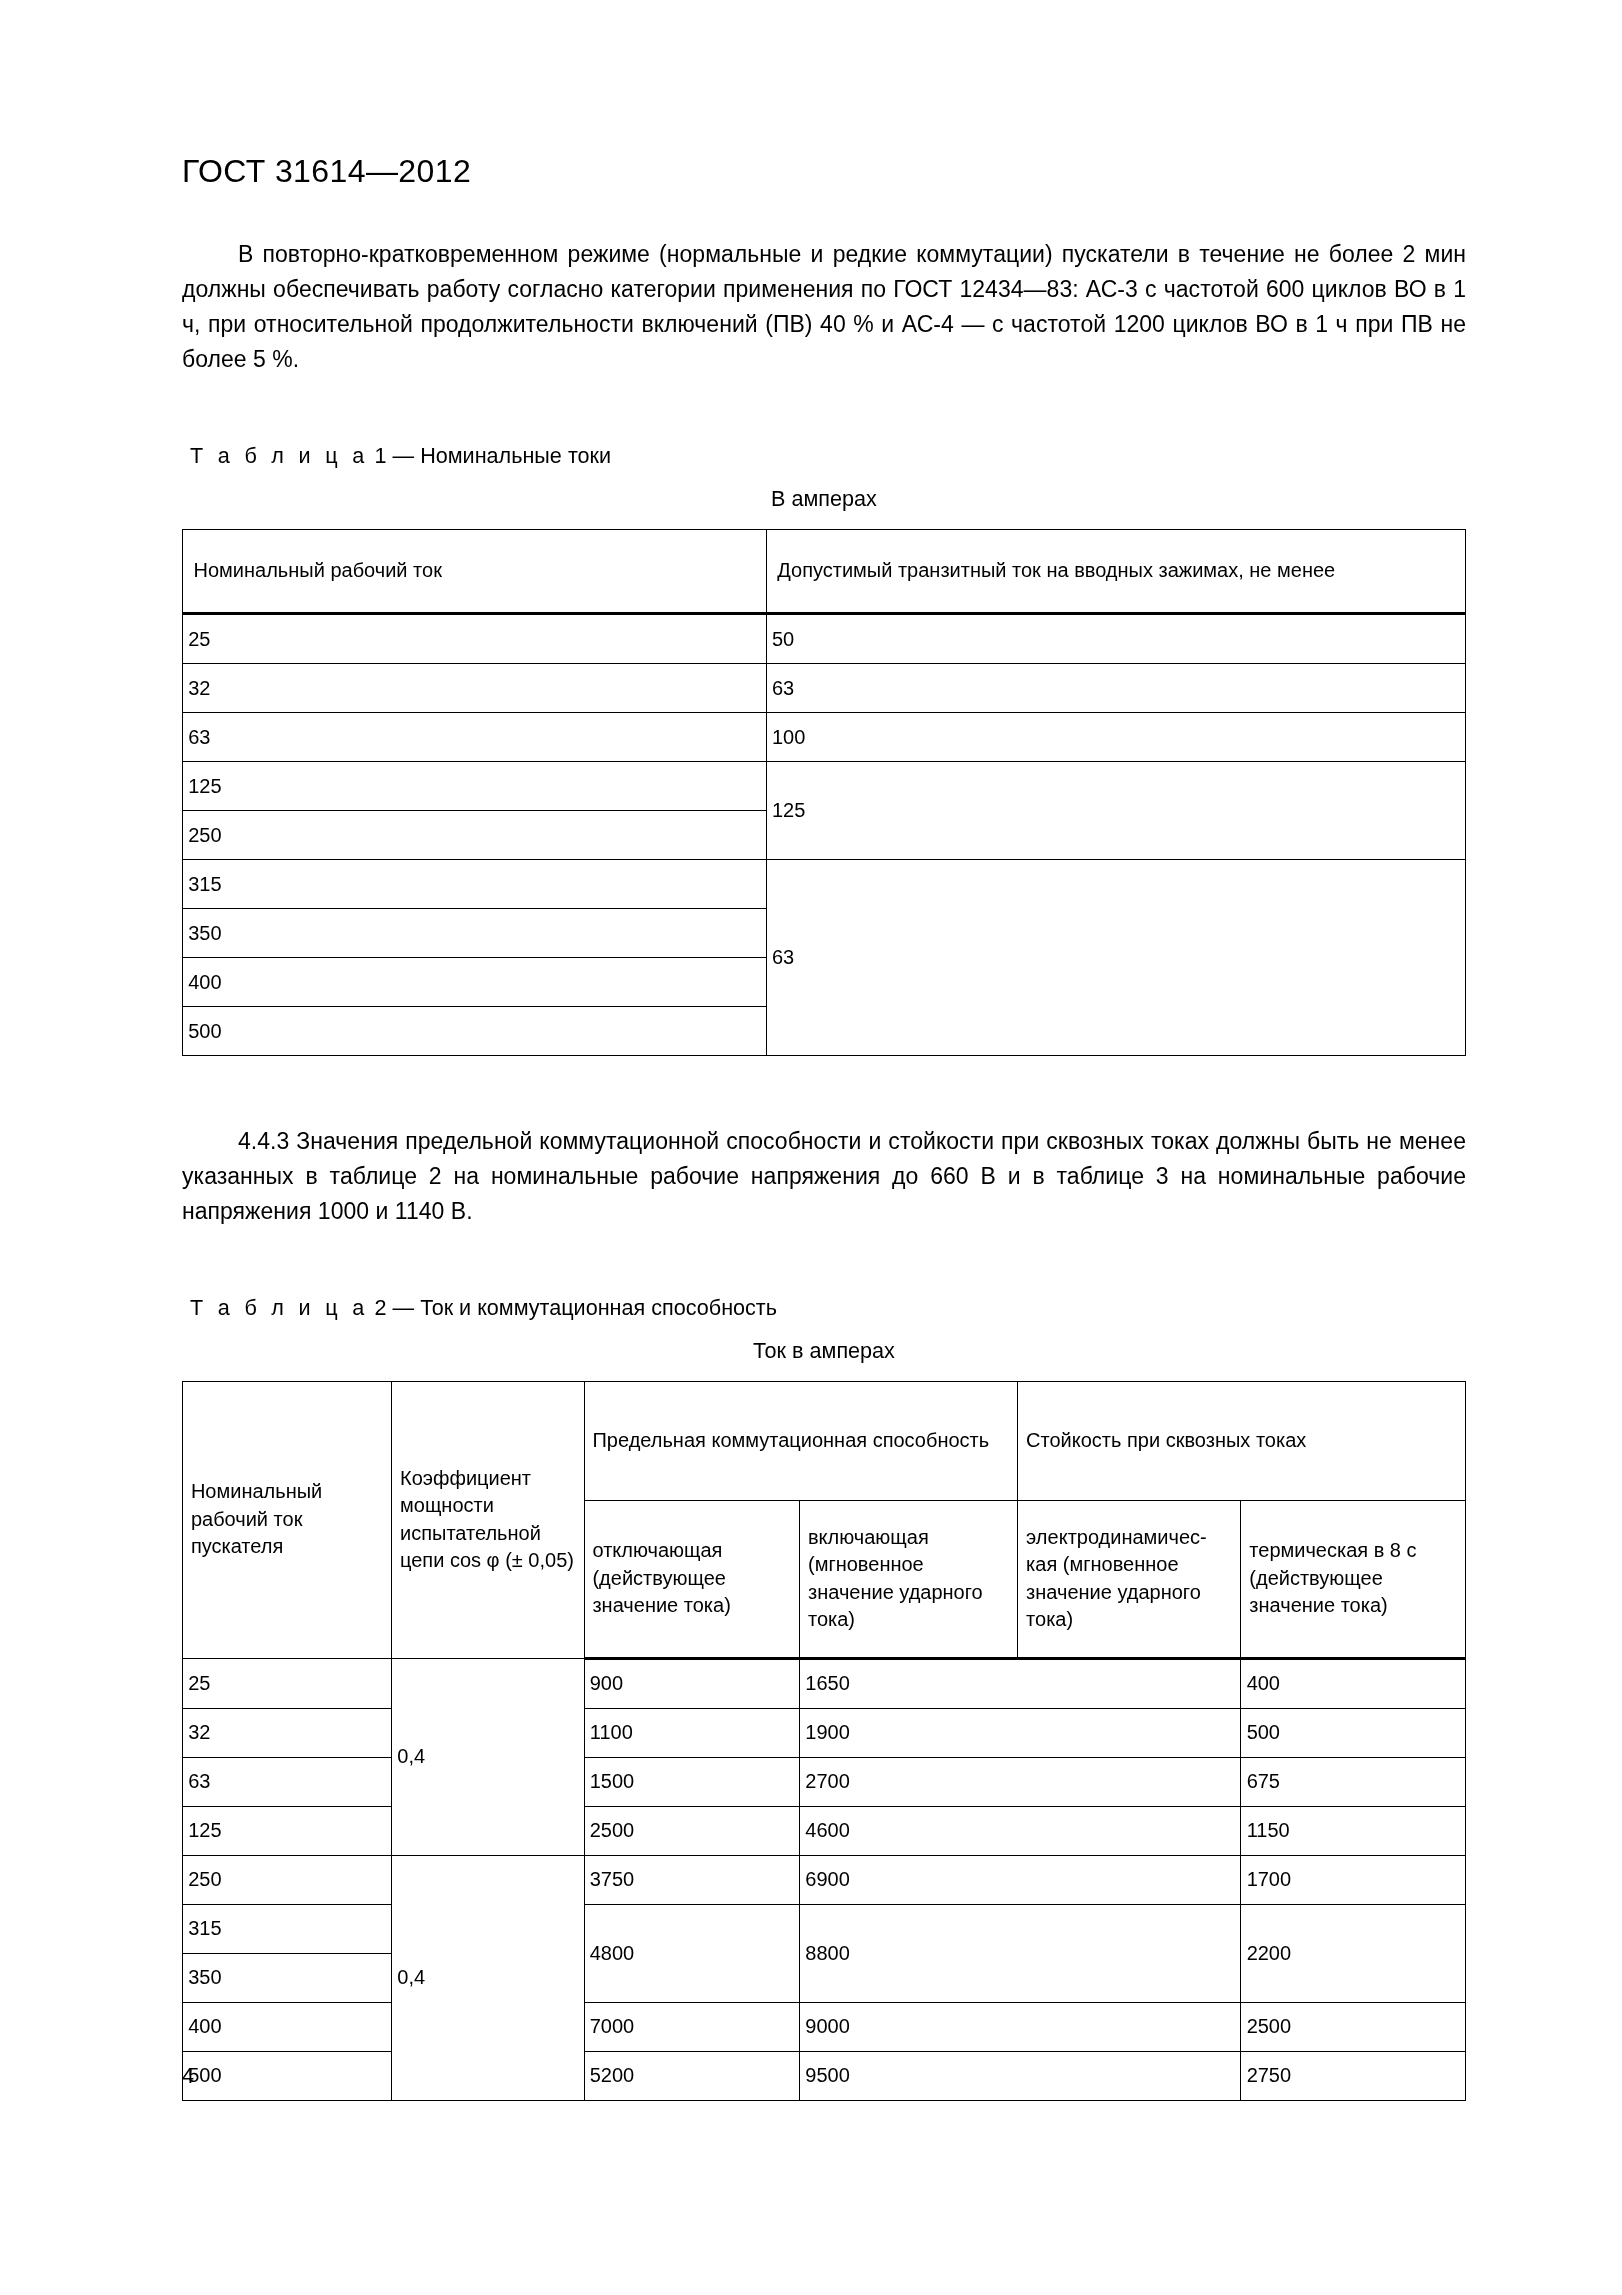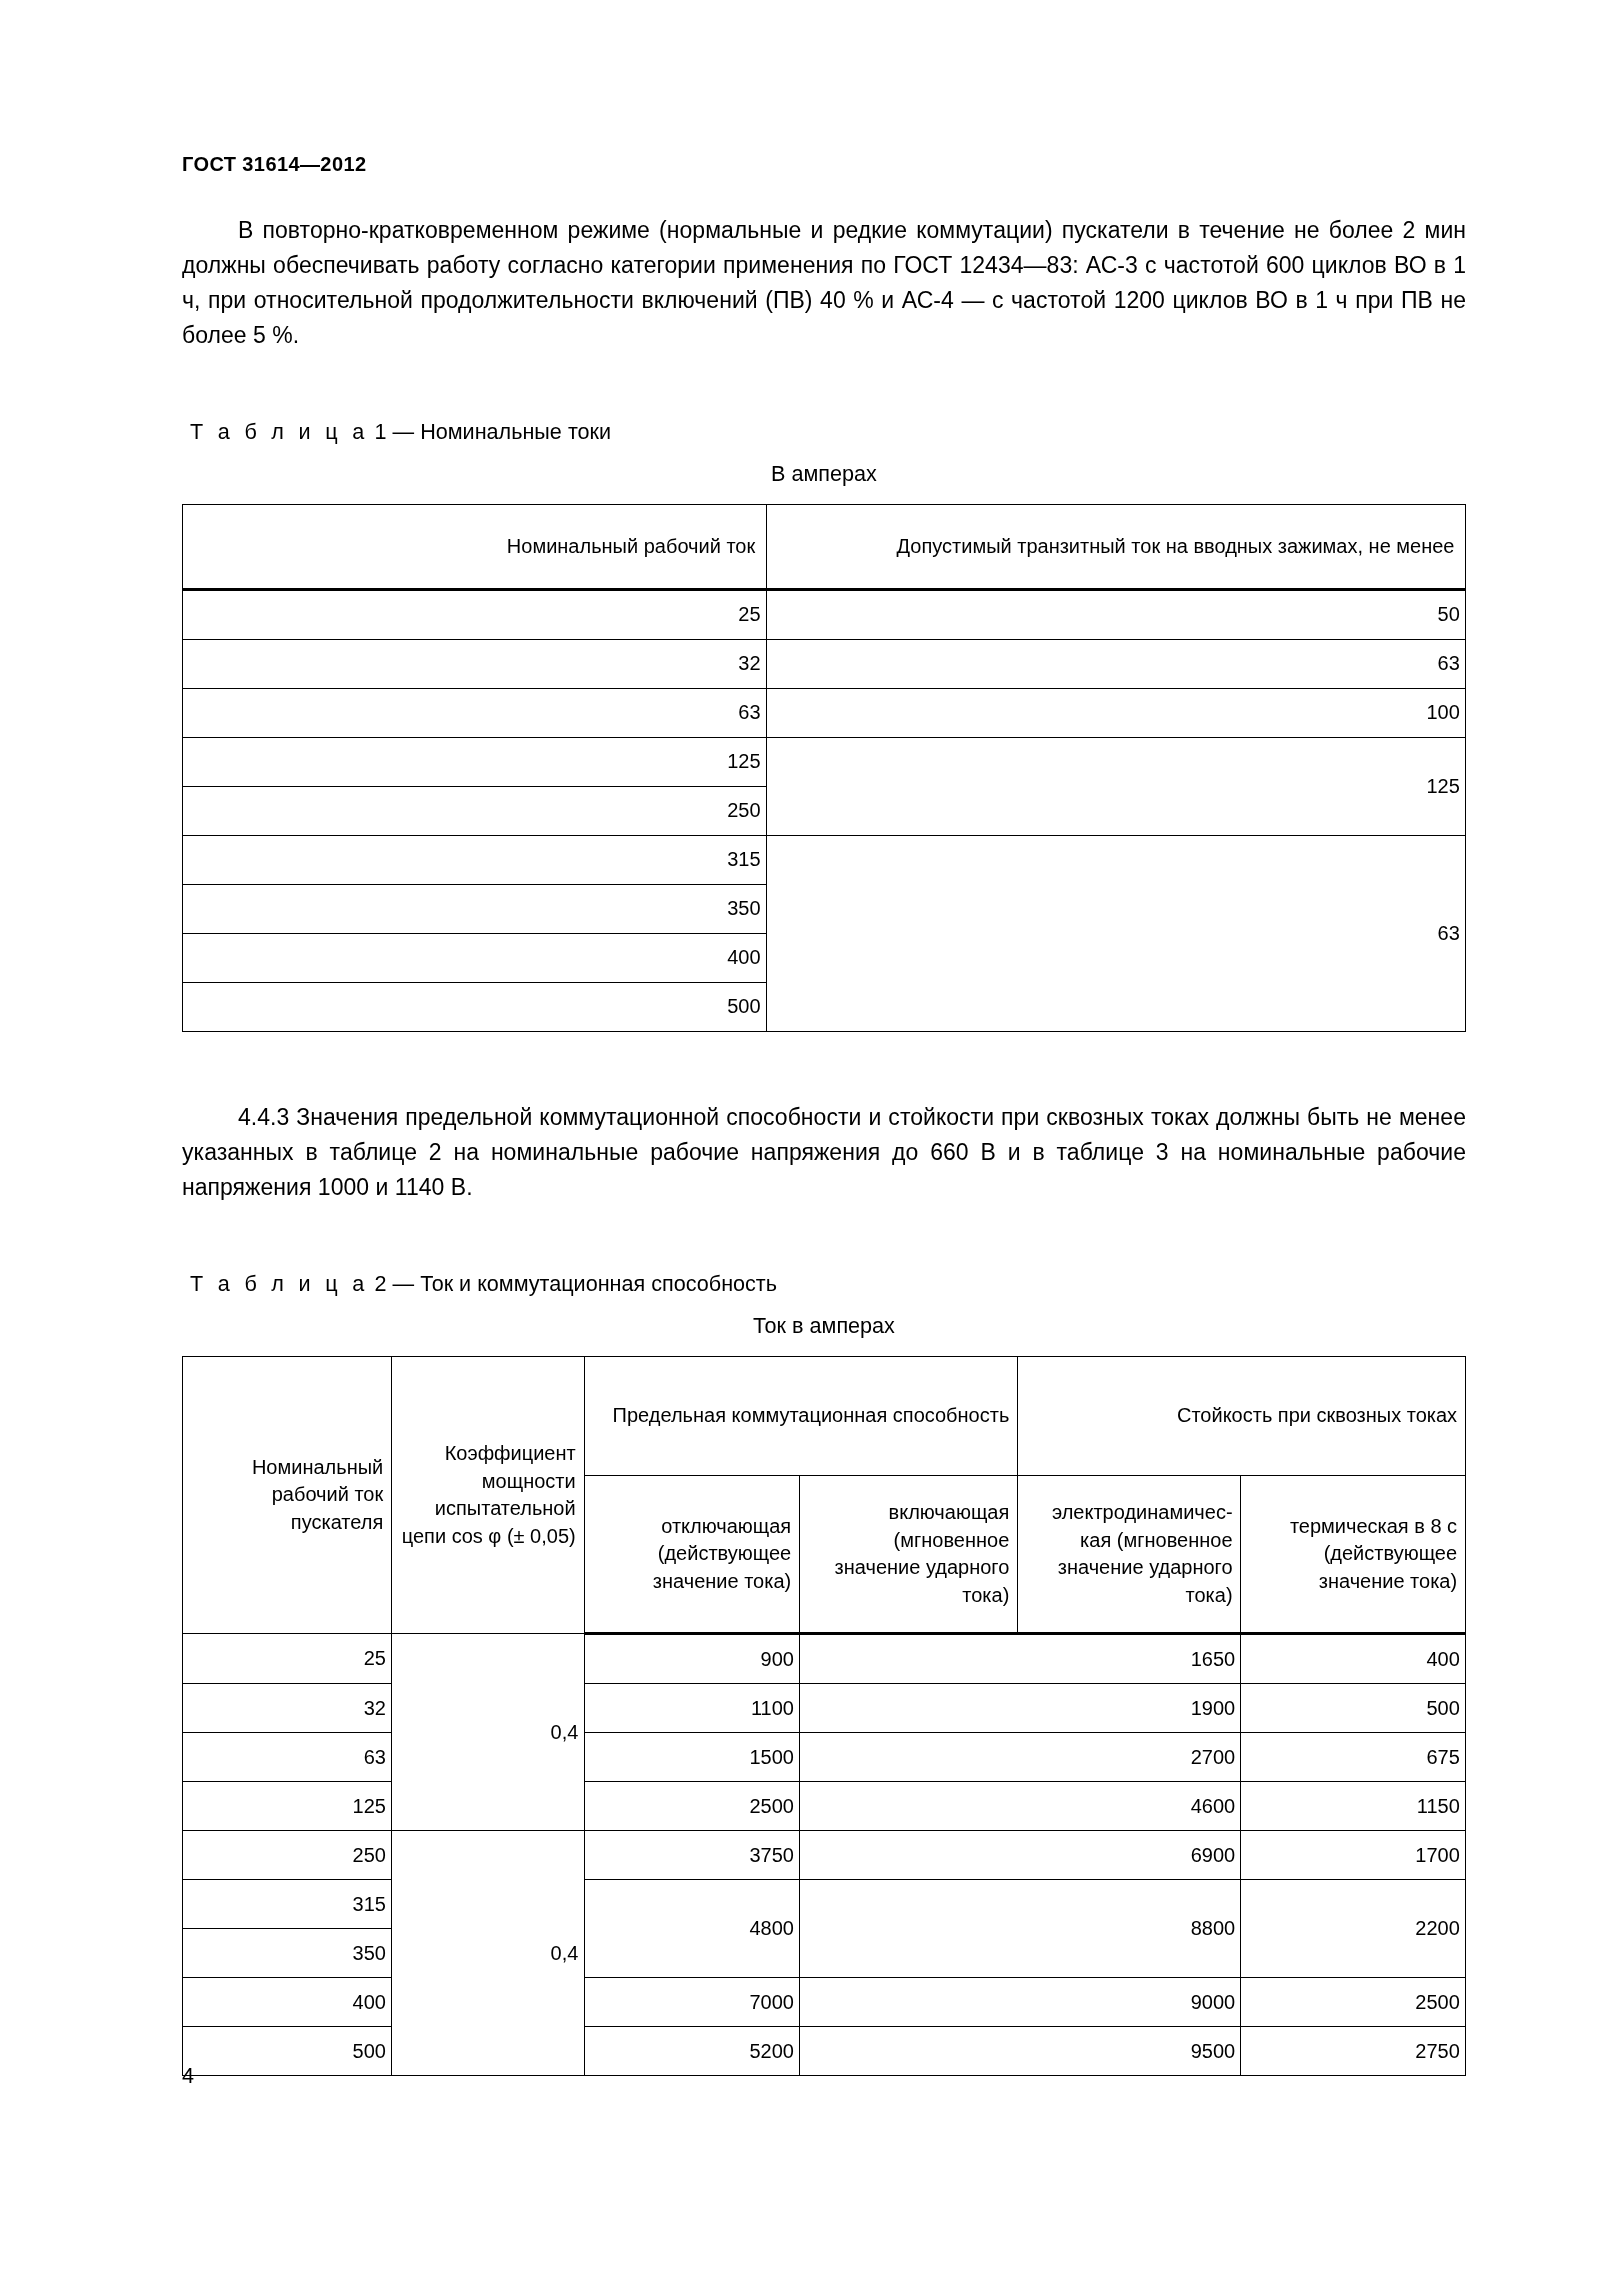--- a/index.html
+++ b/index.html
@@ -18,24 +18,24 @@
   }
   .content {
     position: absolute;
     left: 182px;
     top: 152px;
     width: 1284px;
   }
 
   
   .doc-header {
-    font-size: 20px;
-    font-weight: bold;
+    font-size: 32px;
+    font-weight: normal;
     letter-spacing: 0.4px;
-    margin: 0 0 37px 0;
+    margin: 0 0 47px 0;
     line-height: 1.2;
   }
 
   
   .para {
     font-size: 23px;
     line-height: 35px;
     text-align: justify;
     text-indent: 56px;
     margin: 0;
@@ -63,21 +63,21 @@
 
   
   table.gost {
     border-collapse: collapse;
     width: 100%;
     table-layout: fixed;
     font-size: 20px;
   }
   table.gost td, table.gost th {
     border: 1.3px solid #000000;
-    text-align: right;
+    text-align: left;
     vertical-align: middle;
     font-weight: normal;
     padding: 0 5.2px;
     line-height: 29px;
   }
   table.gost thead td, table.gost thead th {
     border-bottom-width: 1.3px;
   }
   table.gost thead tr:last-child td,
   table.gost thead tr:last-child th {

